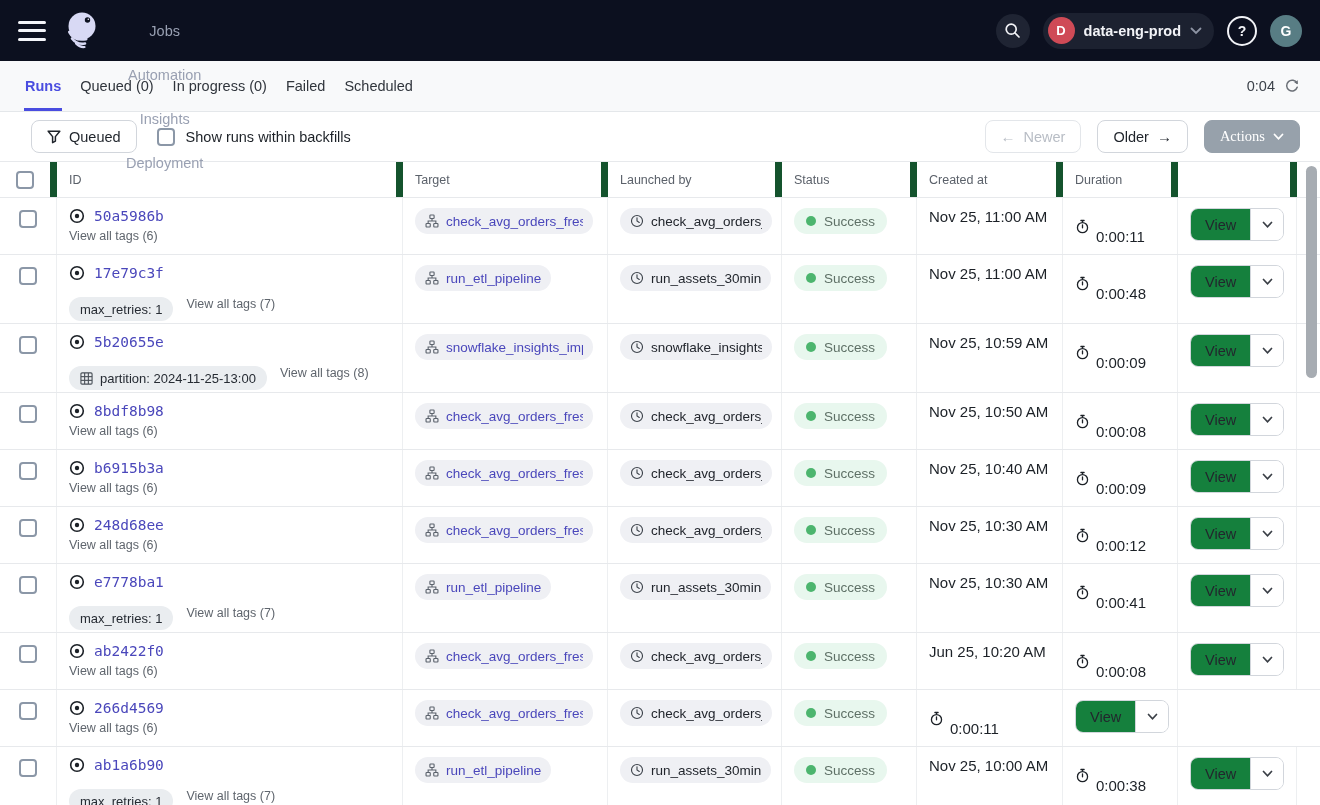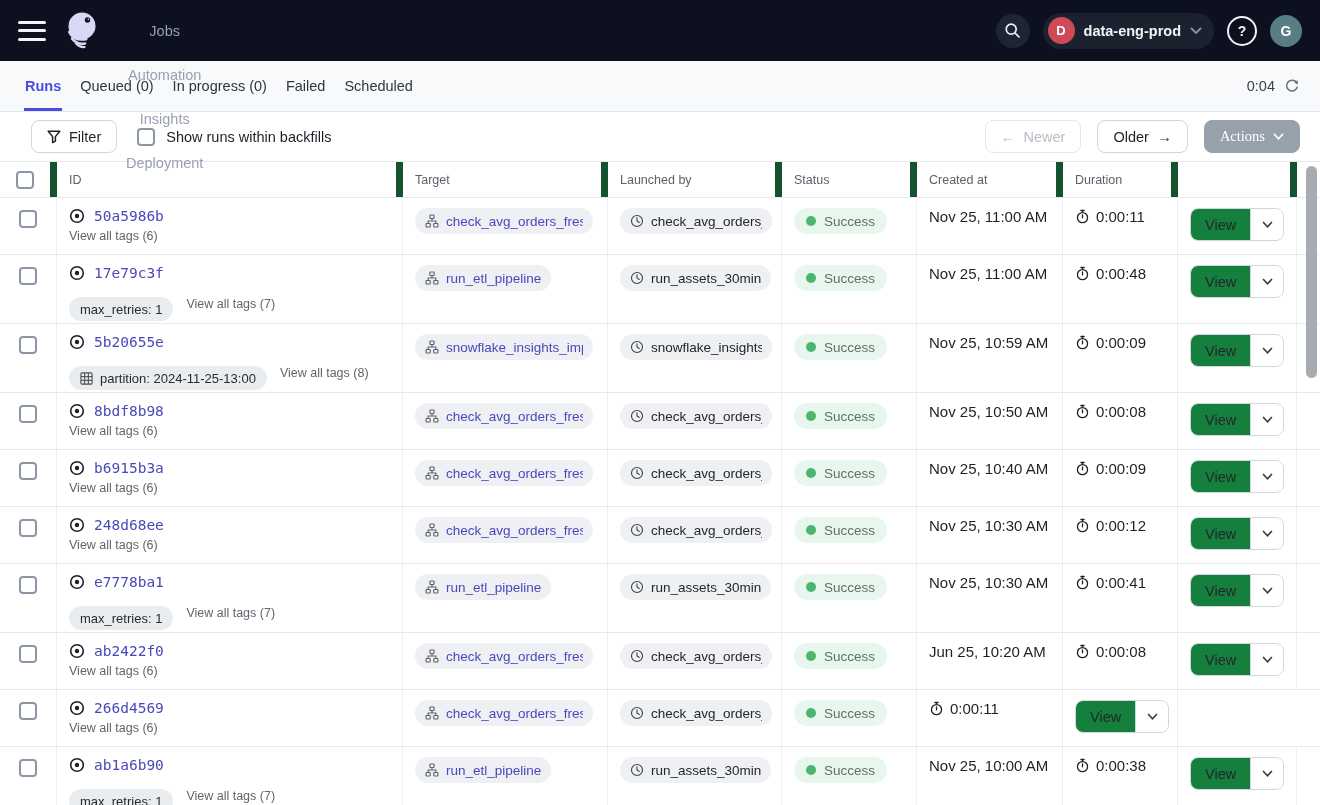--- a/index.html
+++ b/index.html
@@ -57,21 +57,21 @@
   .run-id { font-family:"DejaVu Sans Mono", monospace; font-size:14.5px; color:#4a47bb; text-decoration:none; cursor:pointer; }
   .tags-line { display:flex; align-items:center; gap:13px; margin-top:5px; }
   .tag-pill { display:inline-flex; align-items:center; gap:7px; height:24px; padding:0 11px; border-radius:12px; background:#eaedf0; font-size:13px; color:#262b33; cursor:pointer;margin-top:11px; }
   .view-all { font-size:12.5px; color:#5f656d; cursor:pointer; }
   .pill { display:inline-flex; align-items:center; gap:7px; height:26px; padding:0 10px; border-radius:13px; background:#eff0f4; font-size:13.5px; white-space:nowrap; max-width:100%; overflow:hidden; cursor:pointer; }
   .pill .pill-text { overflow:hidden; white-space:nowrap; }
   .target-pill { color:#4a47bb; max-width:178px; }
   .launched-pill { color:#22262d; max-width:152px; }
   .status-pill { display:inline-flex; align-items:center; gap:8px; height:26px; padding:0 12px; border-radius:13px; background:#e8f7ee; font-size:13.5px; color:#5e7066; }
   .status-dot { width:10px; height:10px; border-radius:50%; background:#4cb56e; flex:none; }
-  .created-text, .dur-text { font-size:15px; color:#1c2127; }
+  .created-text, .dur-text { font-size:15px; color:#1c2127;margin-top:20px; }
   .dur-wrap { display:flex; align-items:center; gap:6px; }
   .view-group { display:inline-flex; height:33px; border:1px solid #d2d6dc; border-radius:8px; overflow:hidden; background:#fff; }
   .view-btn { font-family:inherit; border:none; background:#15803d; font-size:14.5px; color:#22262d; padding:0 14px; cursor:pointer; }
   .view-caret { border:none; background:#fff; border-left:1px solid #d2d6dc; width:33px; display:flex; align-items:center; justify-content:center; cursor:pointer; }
   .icon { display:inline-flex; flex:none; align-items:center; justify-content:center; }
 
   .scroll-thumb { position:absolute; right:3px; top:166px; width:11px; height:212px; border-radius:6px; background:#a7acb2; }
 </style>
 </head>
 <body>
@@ -147,21 +147,21 @@
     </div>
   </div>
 
   <div class="toolbar">
     <button class="btn">
       <span class="icon">
         <svg width="14" height="14" viewBox="0 0 14 14">
             <path d="M1.2 1.2 h11.6 l-4.4 5.4 v4.5 l-2.8 1.5 v-6 z" stroke="#1f242b" stroke-width="1.5" fill="none" stroke-linejoin="round"></path>
           </svg>
       </span>
-      <span>Filter</span>
+      <span>Queued</span>
     </button>
     <label class="backfills">
       <span class="checkbox"></span>
       <span class="backfills-label">Show runs within backfills</span>
     </label>
     <div class="toolbar-right">
       <button class="btn disabled">
         <span class="arrow-glyph">←</span>
         <span>Newer</span>
       </button>

